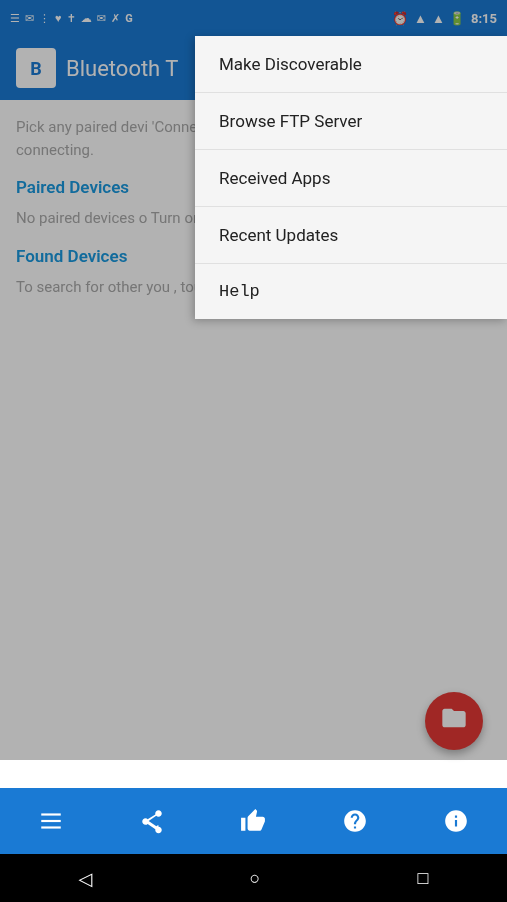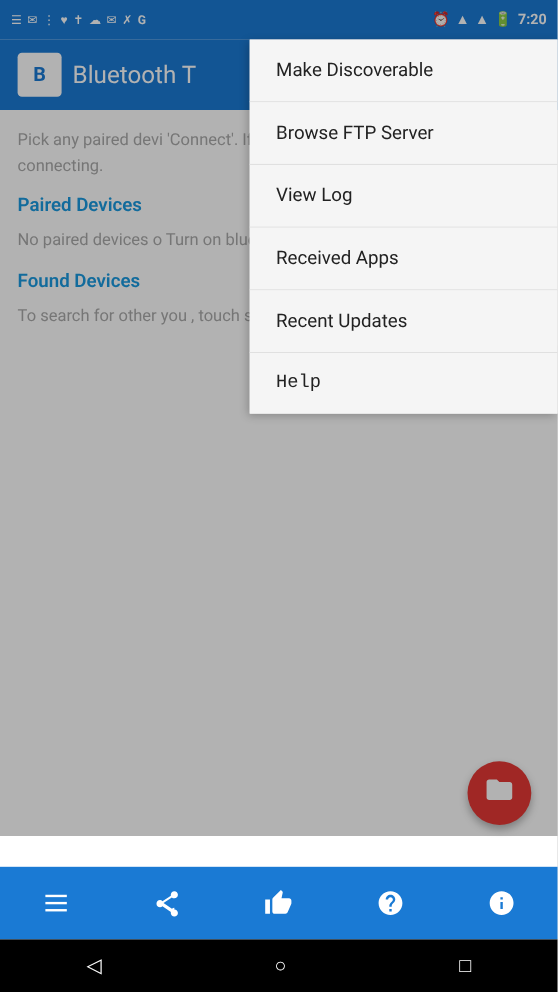--- a/index.html
+++ b/index.html
@@ -106,21 +106,21 @@
       left: 0;
       width: 100%;
       height: 760px;
       background: rgba(0,0,0,0.3);
       z-index: 10;
     }
     .dropdown-menu {
       position: absolute;
       top: 36px;
       right: 0;
-      width: 280px;
+      width: 312px;
       background: #f5f5f5;
       z-index: 20;
       box-shadow: -2px 2px 8px rgba(0,0,0,0.25);
     }
     .dropdown-item {
       padding: 18px 24px;
       font-size: 17px;
       color: #222;
       border-bottom: 1px solid #e0e0e0;
       cursor: pointer;
@@ -208,21 +208,21 @@
     <span class="small-icon">☁</span>
     <span class="small-icon">✉</span>
     <span class="small-icon">✗</span>
     <span class="small-icon" style="font-weight:bold;">G</span>
   </div>
   <div class="status-bar-right">
     <span>⏰</span>
     <span>▲</span>
     <span>▲</span>
     <span>🔋</span>
-    <span>7:20</span>
+    <span>8:15</span>
   </div>
 </div>
 
 <div class="app-bar">
   <div class="app-bar-logo">
     <span style="font-size:18px; font-weight:bold; color:#1a7ad4;">B</span>
   </div>
 
   <div>
     <span class="app-bar-title">Bluetooth T</span>
@@ -245,23 +245,20 @@
 
 <div class="dropdown-overlay"></div>
 
 <div class="dropdown-menu">
 
   <div class="dropdown-item">
     <span>Make Discoverable</span>
   </div>
   <div class="dropdown-item">
     <span>Browse FTP Server</span>
-  </div>
-  <div class="dropdown-item">
-    <span>View Log</span>
   </div>
   <div class="dropdown-item">
     <span>Received Apps</span>
   </div>
   <div class="dropdown-item">
     <span>Recent Updates</span>
   </div>
   <div class="dropdown-item">
     <span>Help</span>
   </div>

